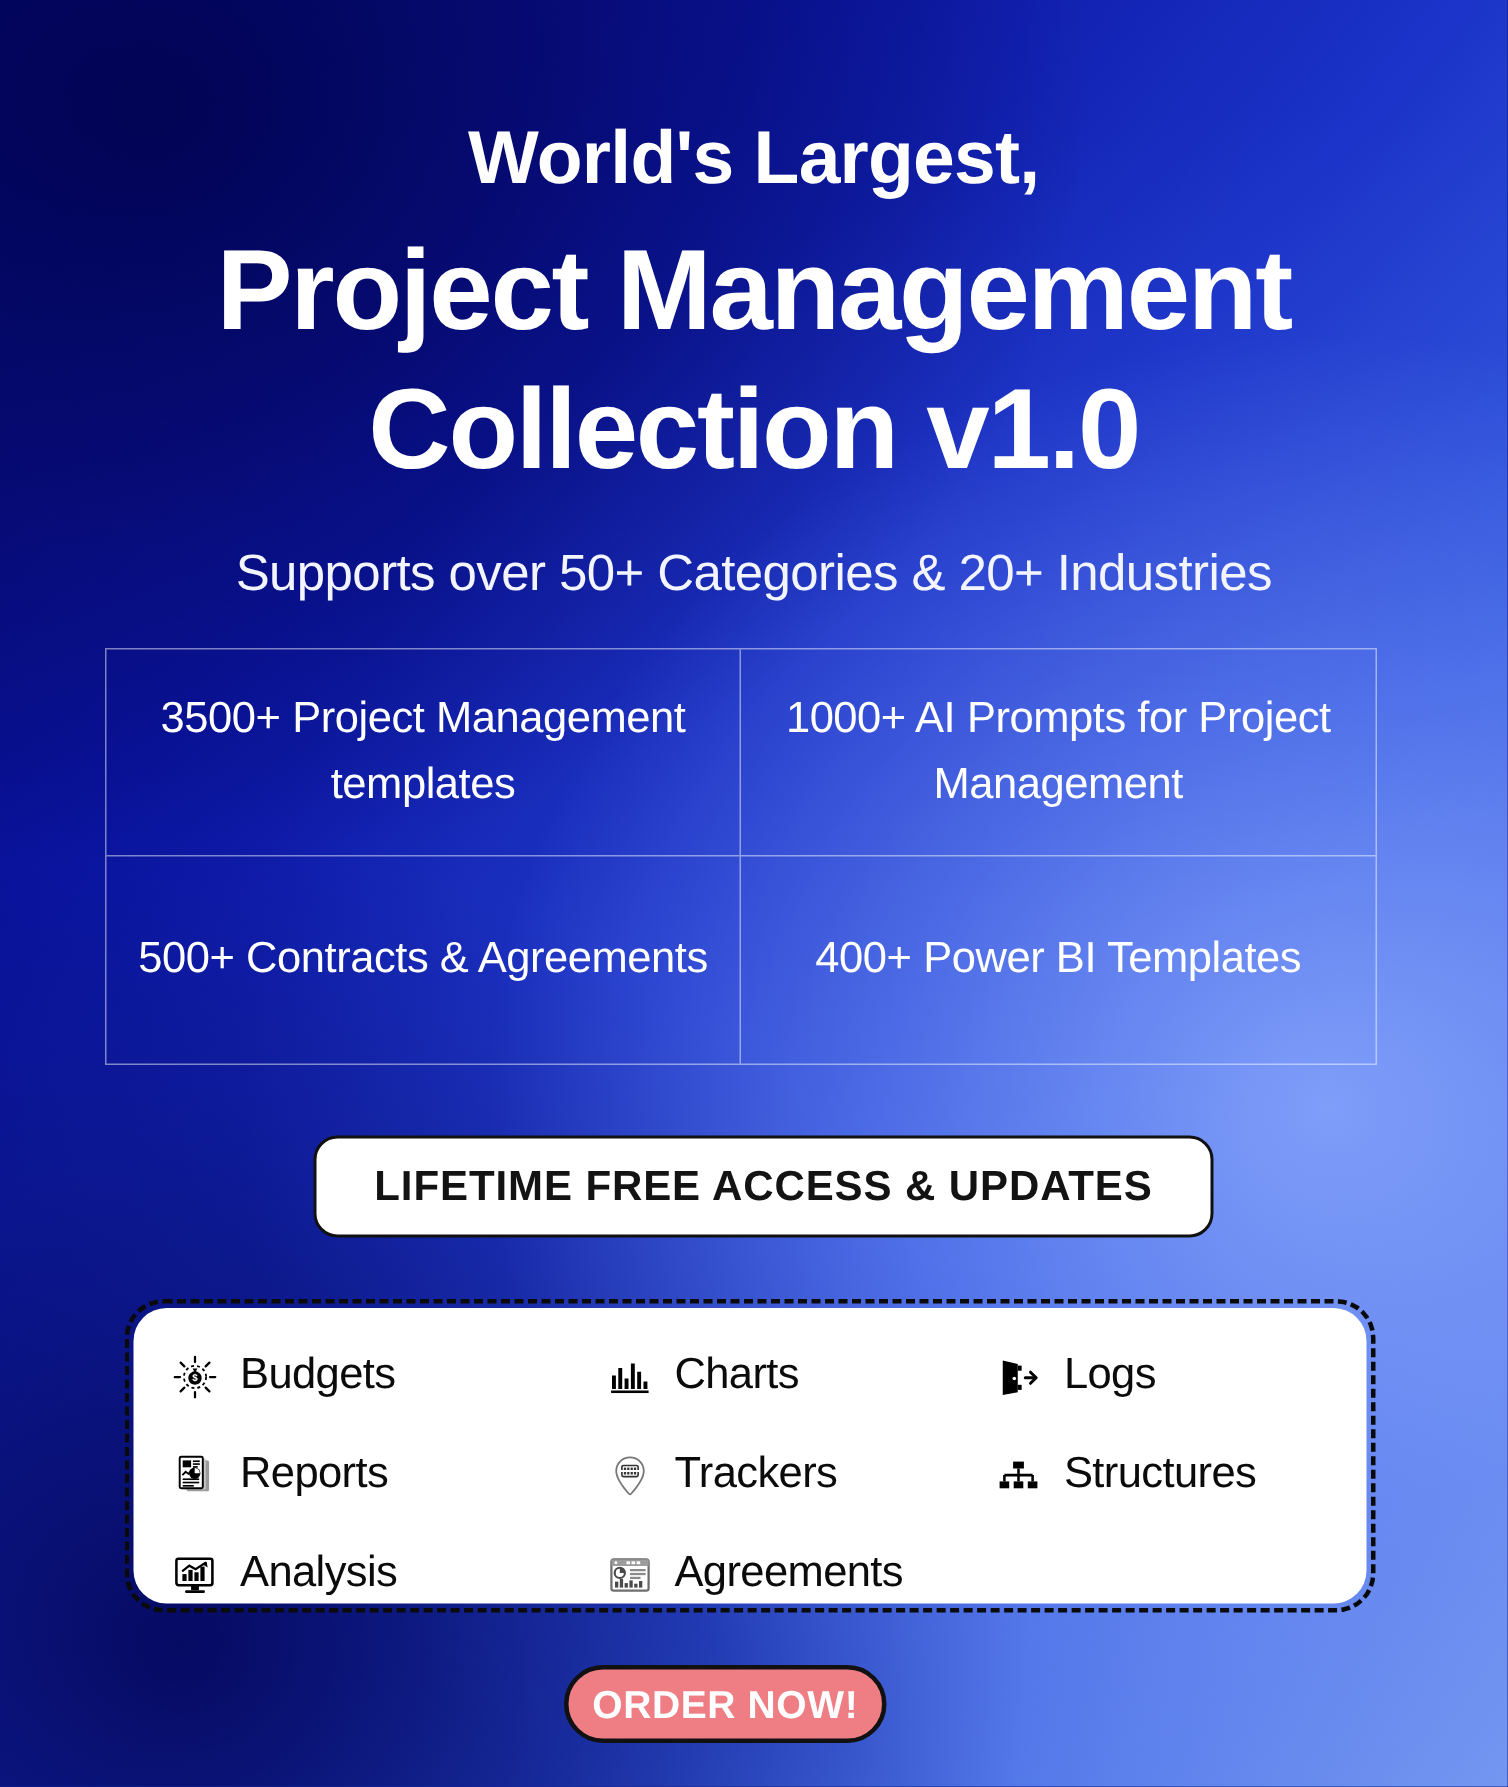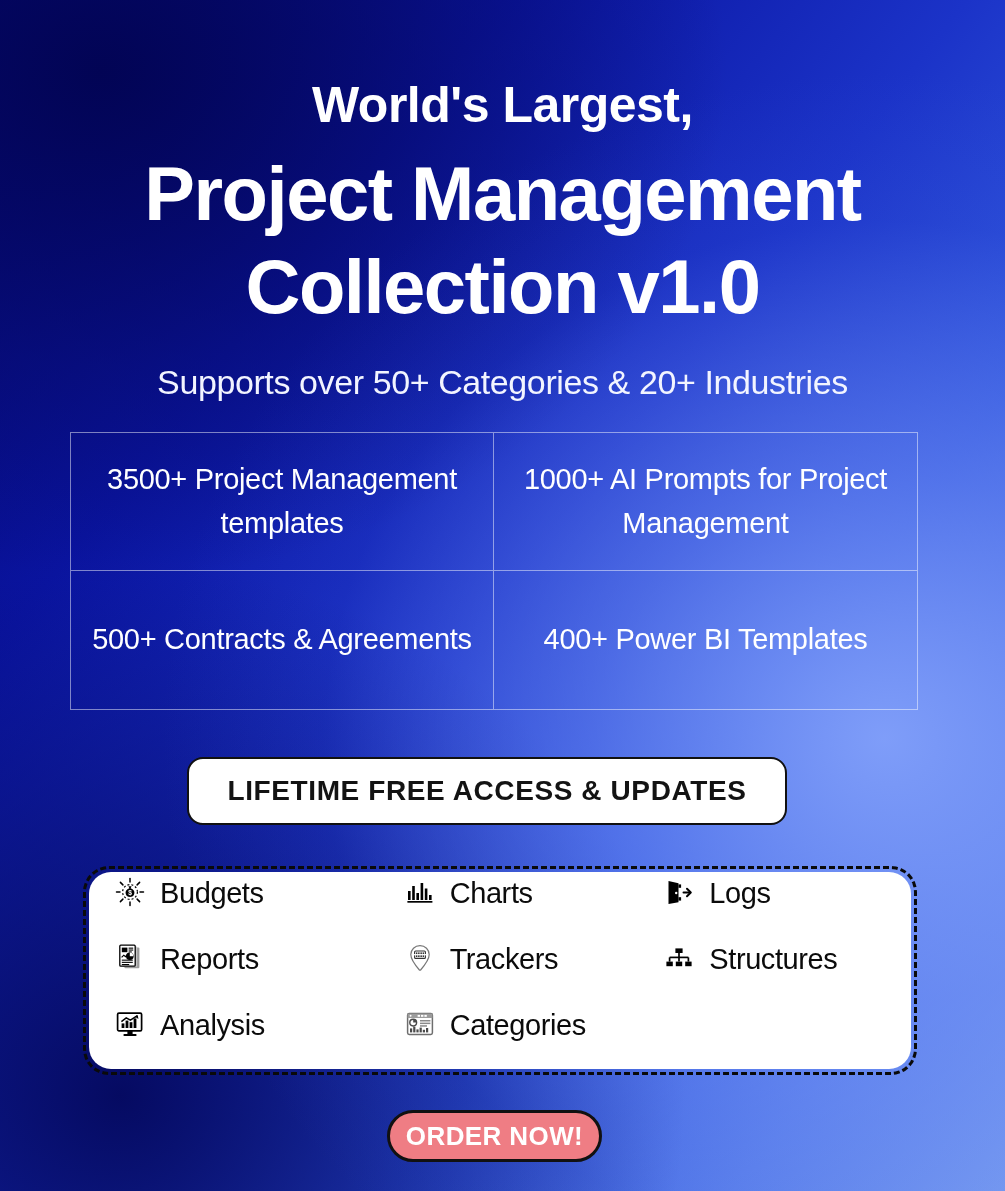--- a/index.html
+++ b/index.html
@@ -70,21 +70,21 @@
     font-weight:normal;
     line-height:1.5;
     letter-spacing:-0.3px;
   }
   .stat-cell.b-r { border-right:1px solid rgba(255,255,255,0.48); }
   .stat-cell.b-b { border-bottom:1px solid rgba(255,255,255,0.48); }
 
   
   .lifetime-pill {
     position:absolute;
-    left:187px; top:757px;
+    left:209px; top:757px;
     width:600px; height:68px;
     background:#ffffff;
     border:2px solid #111111;
     border-radius:16px;
     display:flex;
     align-items:center;
     justify-content:center;
     color:#131313;
     font-size:28px;
     font-weight:bold;
@@ -105,21 +105,21 @@
     background:#ffffff;
     border-radius:22px;
     display:grid;
     grid-template-columns:1.16fr 1.04fr 0.9fr;
     align-content:center;
     padding:12px 22px 12px 26px;
     row-gap:10px;
   }
   .feature-item {
     display:flex;
-    align-items:flex-start;
+    align-items:flex-end;
     gap:15px;
     height:56px;
   }
   .feature-icon {
     width:30px; height:30px;
     flex:0 0 30px;
     display:flex;
     align-items:center;
     justify-content:center;
   }
@@ -127,21 +127,21 @@
   .feature-label {
     color:#0b0b0b;
     font-size:29px;
     letter-spacing:-0.4px;
     white-space:nowrap;
   }
 
   
   .order-btn {
     position:absolute;
-    left:387px; top:1110px;
+    left:376px; top:1110px;
     width:215px; height:52px;
     background:#ef7d84;
     border:3px solid #111111;
     border-radius:26px;
     display:flex;
     align-items:center;
     justify-content:center;
     color:#ffffff;
     font-size:26px;
     font-weight:bold;
@@ -326,20 +326,20 @@
           <g fill="#4a4a4a">
             <rect x="5" y="19.4" width="2.2" height="4"></rect>
             <rect x="8.2" y="17.6" width="2.2" height="5.8"></rect>
             <rect x="11.4" y="20.4" width="2.2" height="3"></rect>
             <rect x="14.6" y="18.6" width="2.2" height="4.8"></rect>
             <rect x="17.8" y="20.8" width="2.2" height="2.6"></rect>
             <rect x="21" y="19" width="2.2" height="4.4"></rect>
           </g>
         </svg>
       </span>
-      <span class="feature-label">Categories</span>
+      <span class="feature-label">Agreements</span>
     </div>
 
 
   </div>
 </div>
 
 <div class="order-btn">ORDER NOW!</div>
 
 </body></html>

